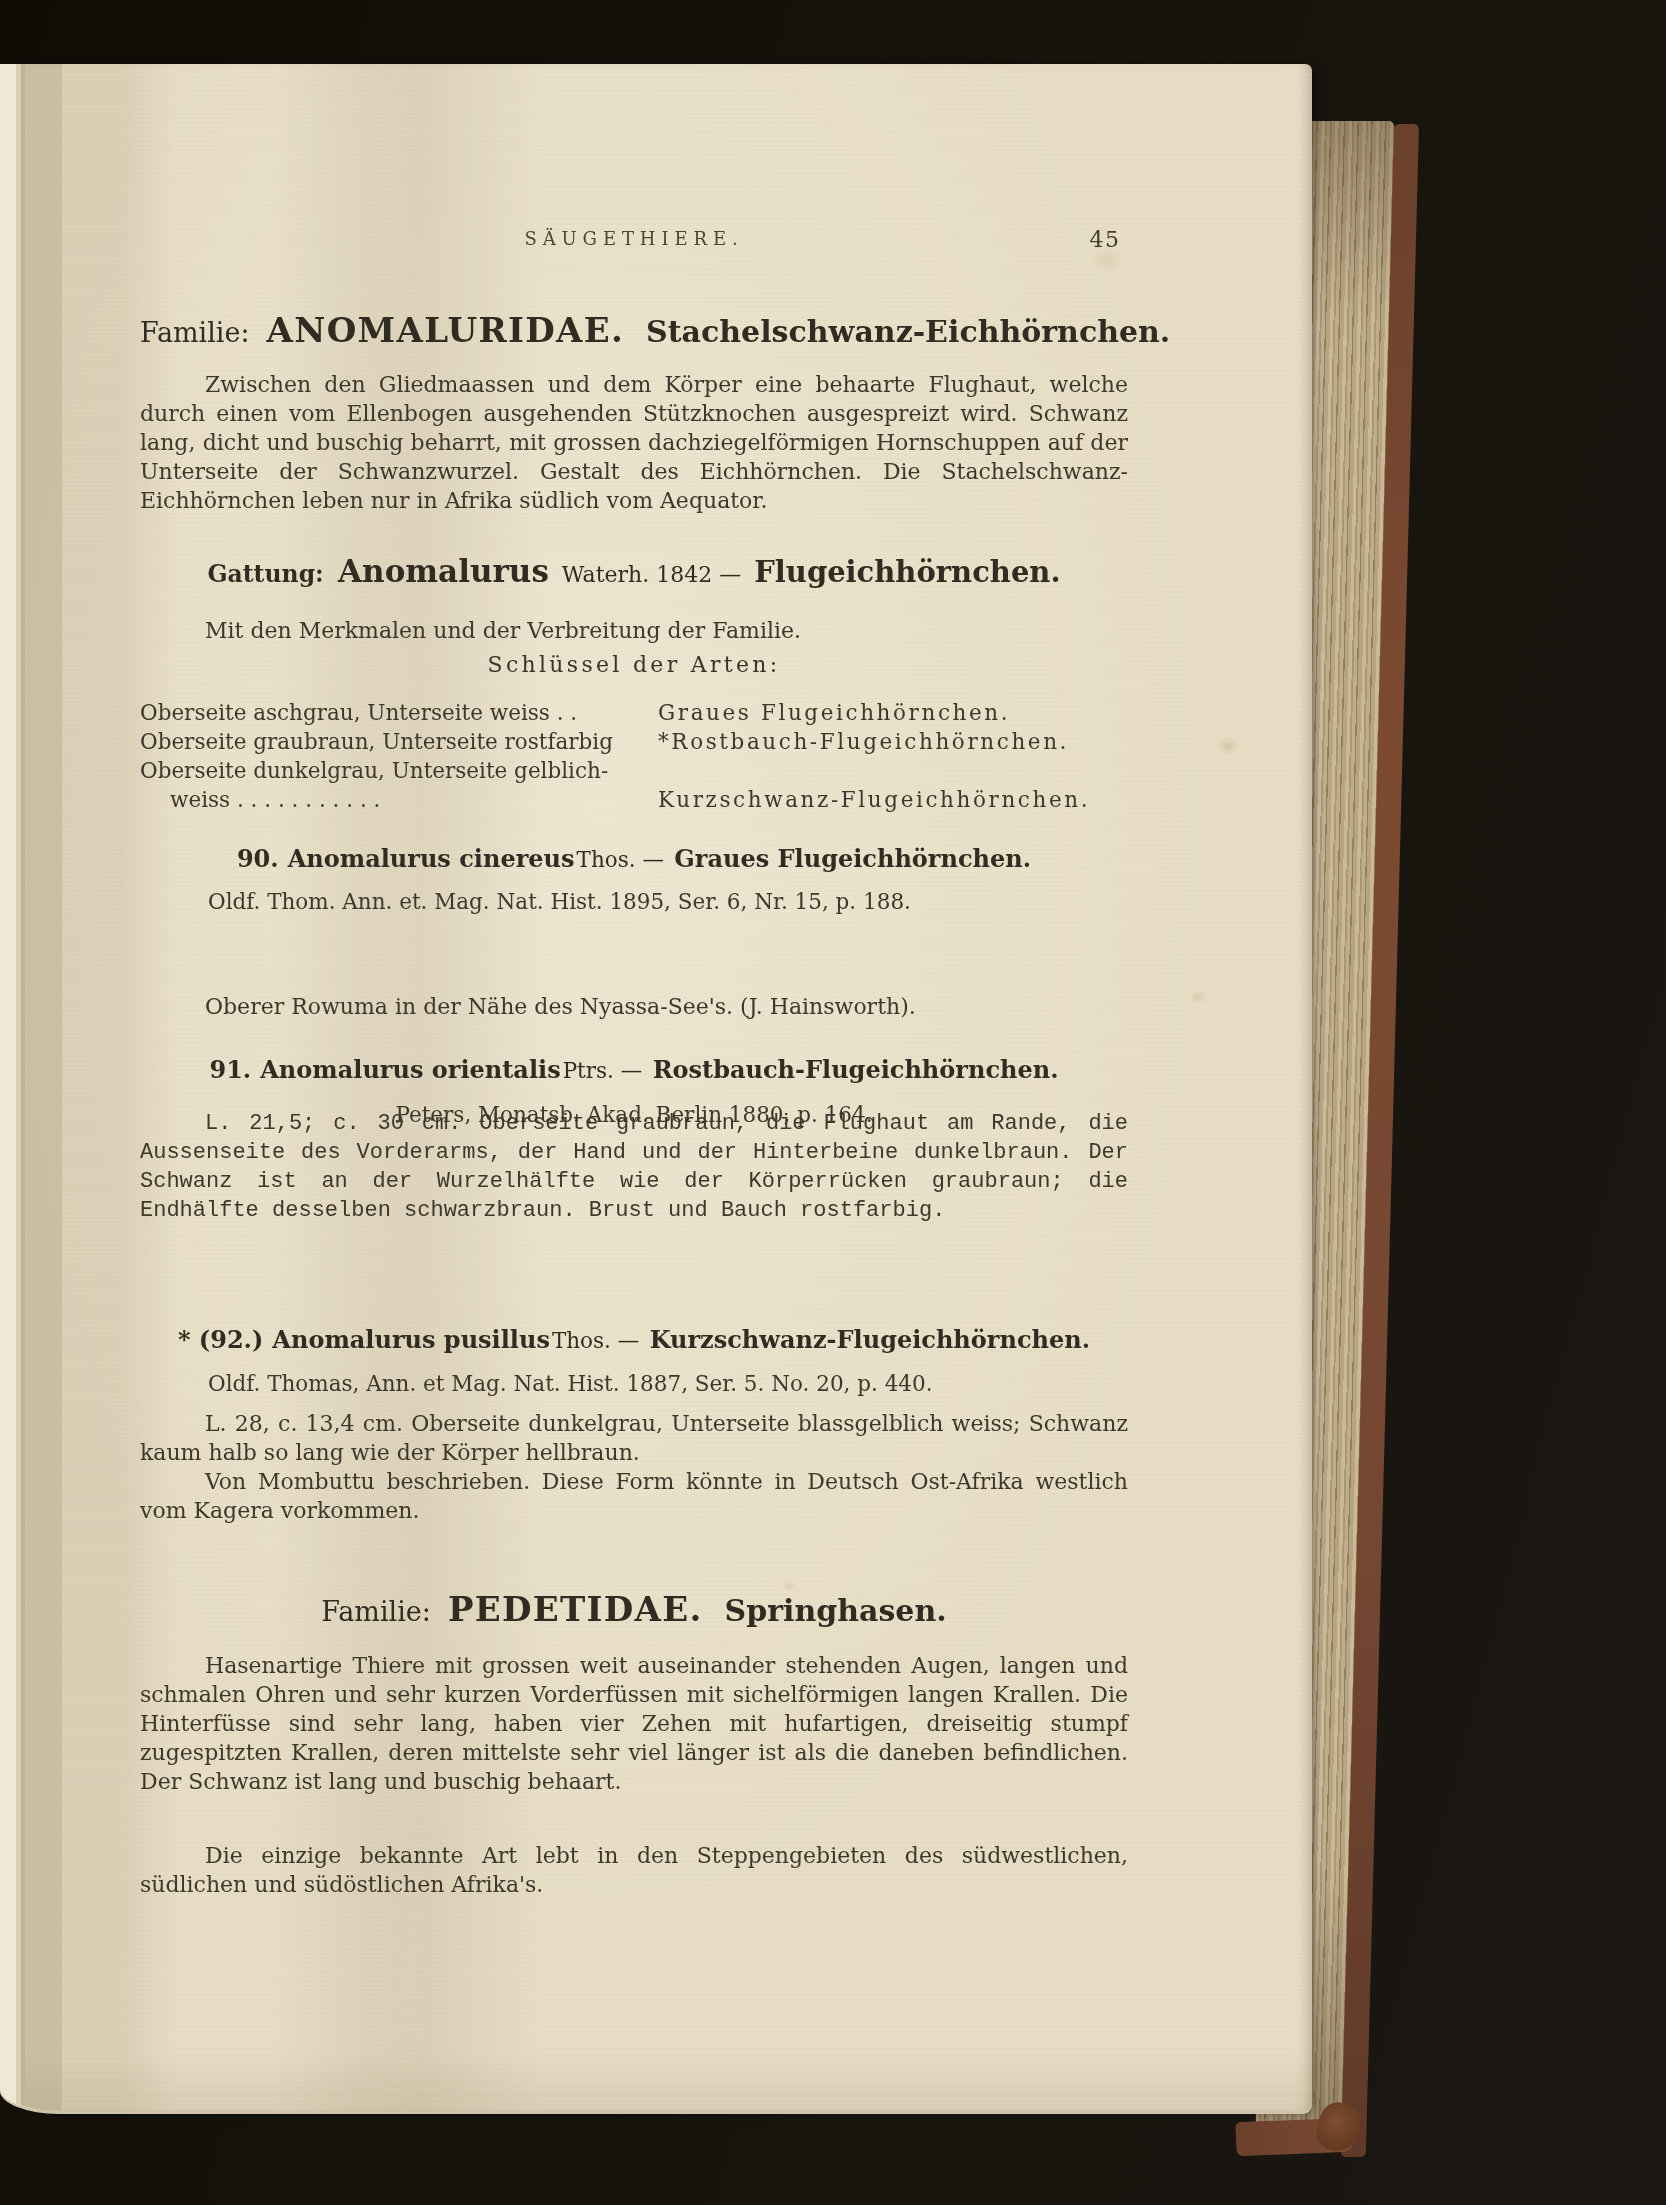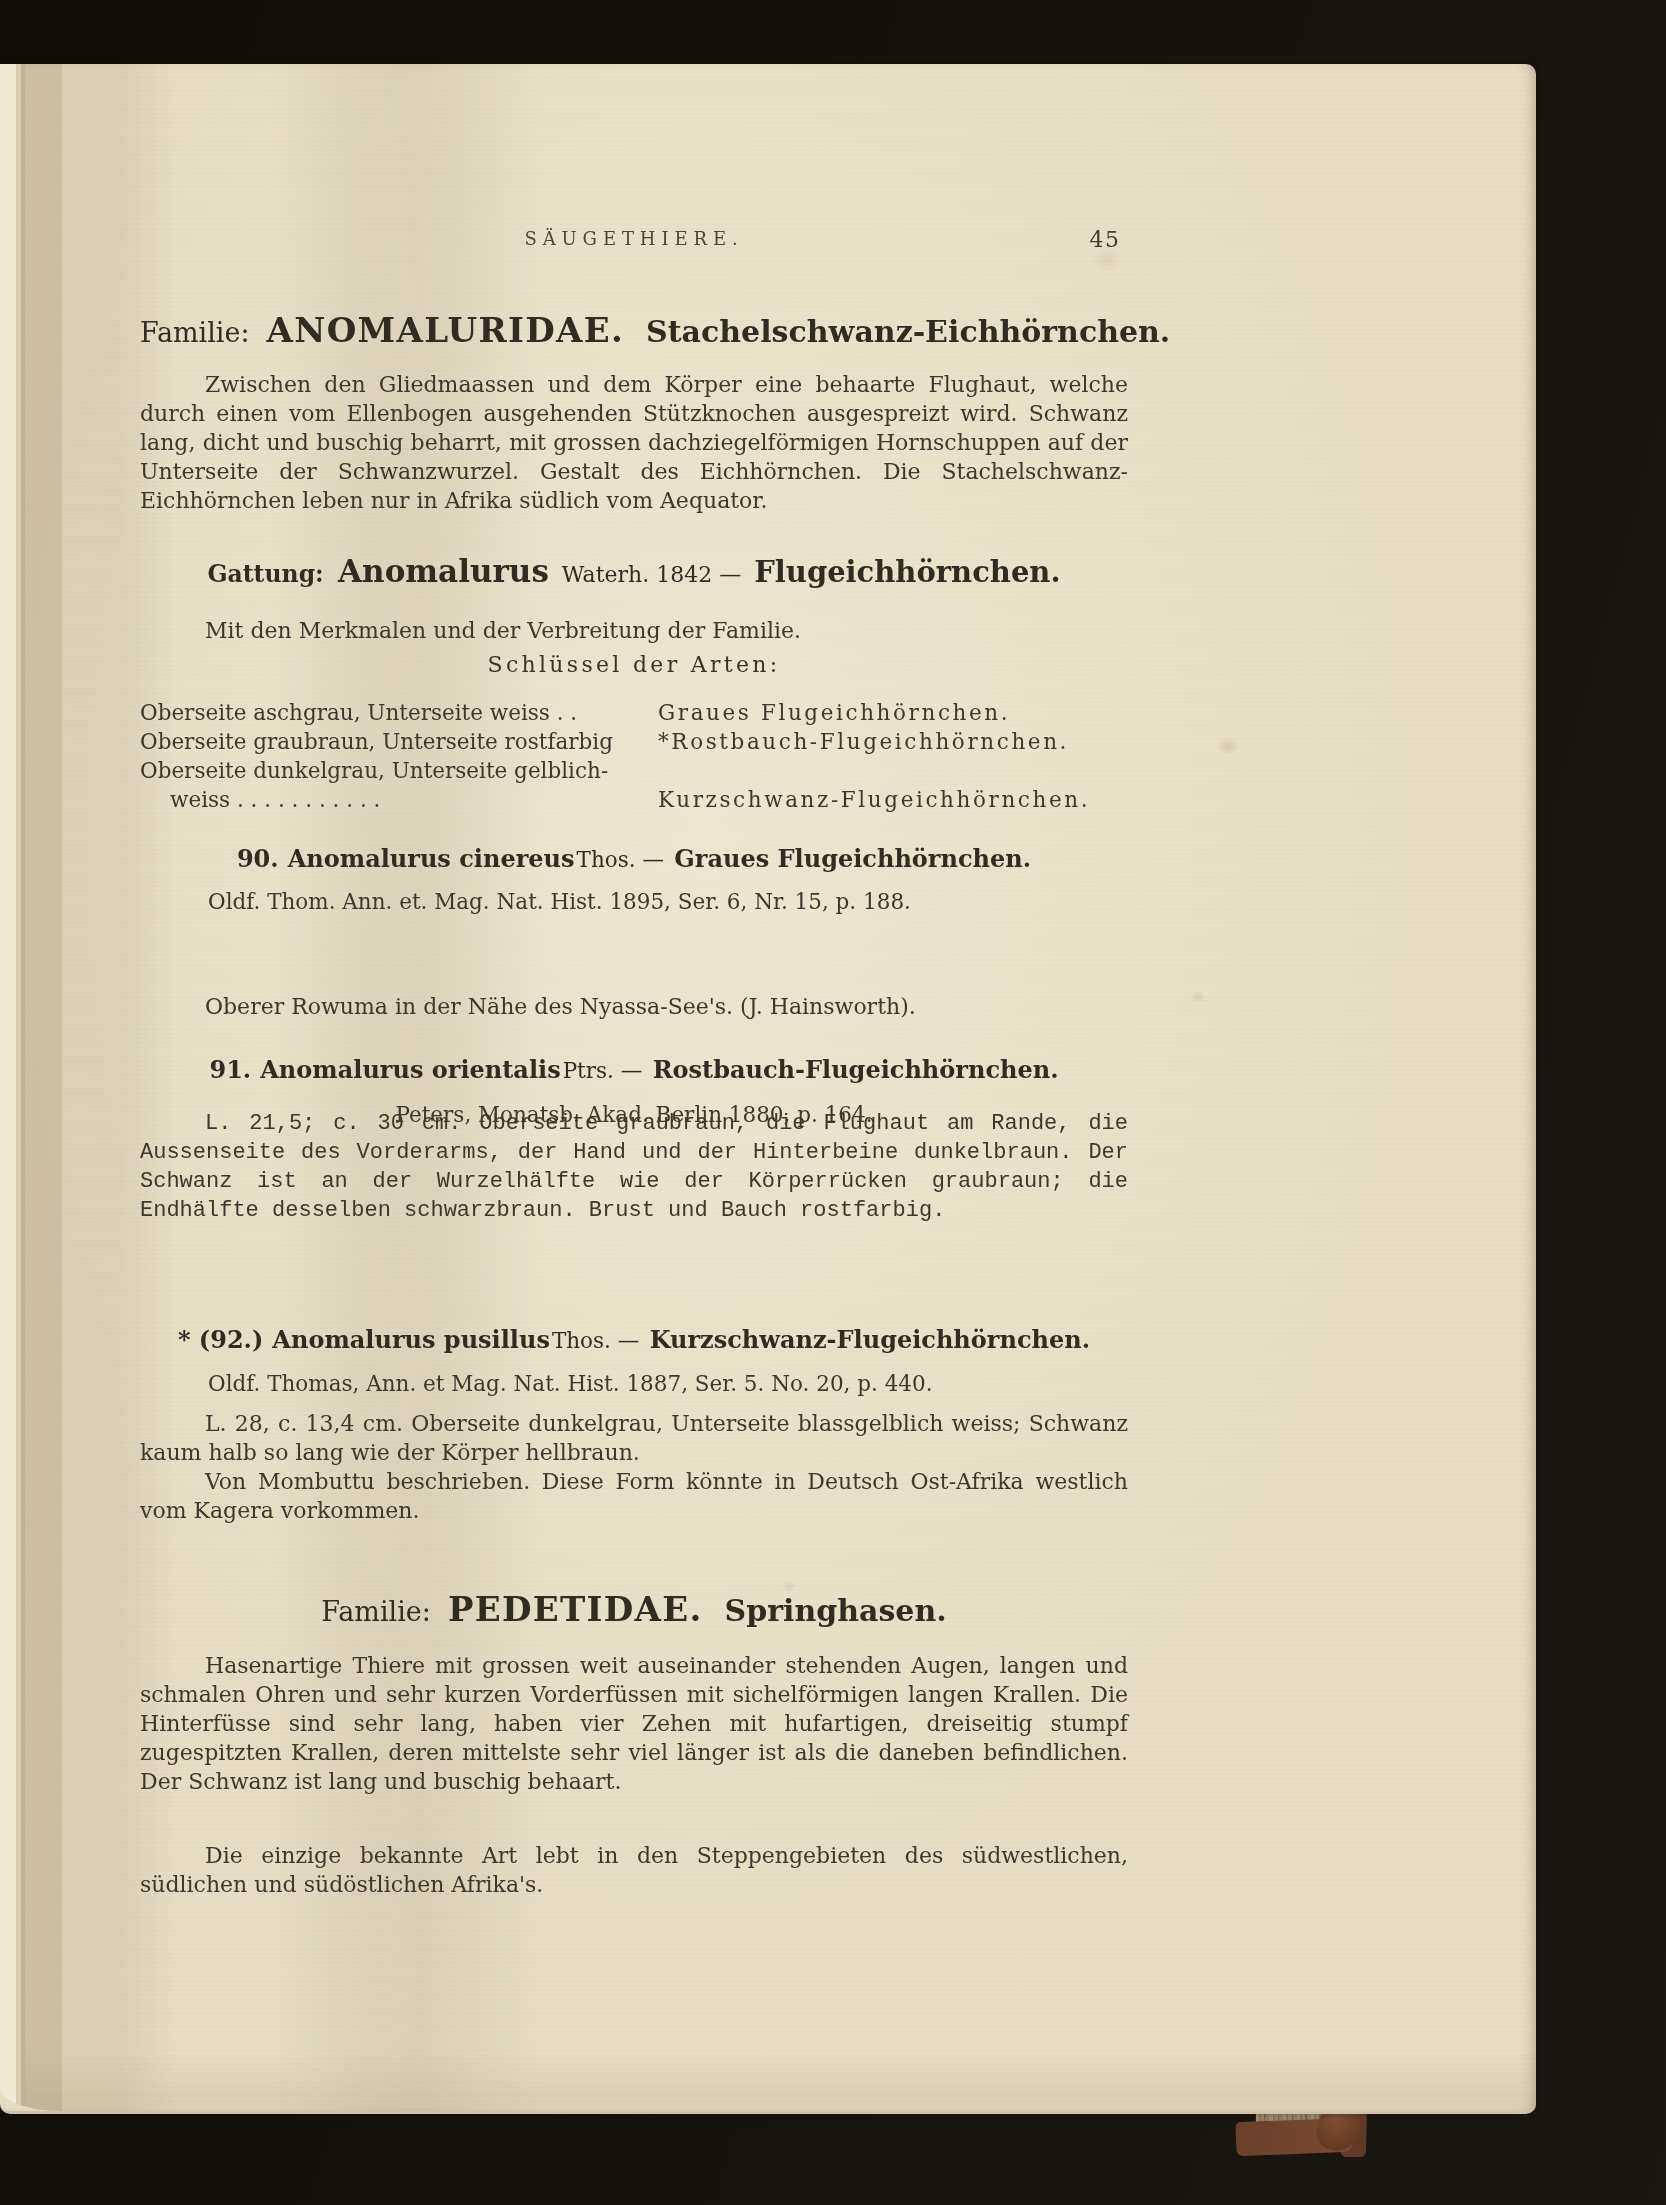--- a/index.html
+++ b/index.html
@@ -9,32 +9,31 @@
     background:#14110c;
     font-family:"DejaVu Serif","Liberation Serif",serif;
   }
   .scene{
     position:relative;width:1666px;height:2205px;
     background:linear-gradient(105deg,#100d07 0%,#16130d 45%,#1b1813 100%);
     overflow:hidden;
   }
   
   .page{
-    position:absolute;left:0;top:64px;width:1536px;height:2047px;
+    position:absolute;left:0;top:64px;width:1312px;height:2047px;
     background:
       radial-gradient(ellipse at 46% 38%, rgba(255,251,238,.28), rgba(255,251,238,0) 62%),
       repeating-linear-gradient(0deg, rgba(120,100,70,.02) 0 2px, rgba(0,0,0,0) 2px 4.6px),
       #e7ddc5;
     border-top-right-radius:6.5px;
     border-bottom-right-radius:9px;
     border-bottom-left-radius:59px 23.5px;
     border-bottom:3.3px solid #cdc4ab;
     box-shadow:inset -10.4px 0 14.3px -9px rgba(90,70,40,.4), 3.9px 0 9px -3.9px rgba(0,0,0,.55);
     z-index:2;
-    border-radius:10px;
   }
   .page .fold-overlay{
     position:absolute;inset:0;pointer-events:none;
     border-bottom-left-radius:59px 23.5px;
     background:
       linear-gradient(90deg,#f0e8d4 0 15.6px,#d9ceb2 15.6px 21px,#c0b293 21px 25px,
         rgba(150,132,100,.34) 25px 62px, rgba(150,132,100,.15) 62px 121px, rgba(150,132,100,0) 176px),
       linear-gradient(90deg, rgba(130,112,82,0) 274px, rgba(130,112,82,.10) 365px,
         rgba(130,112,82,.12) 424px, rgba(130,112,82,0) 541px),
       linear-gradient(0deg, rgba(140,120,90,.12) 0 17px, rgba(140,120,90,0) 59px);

